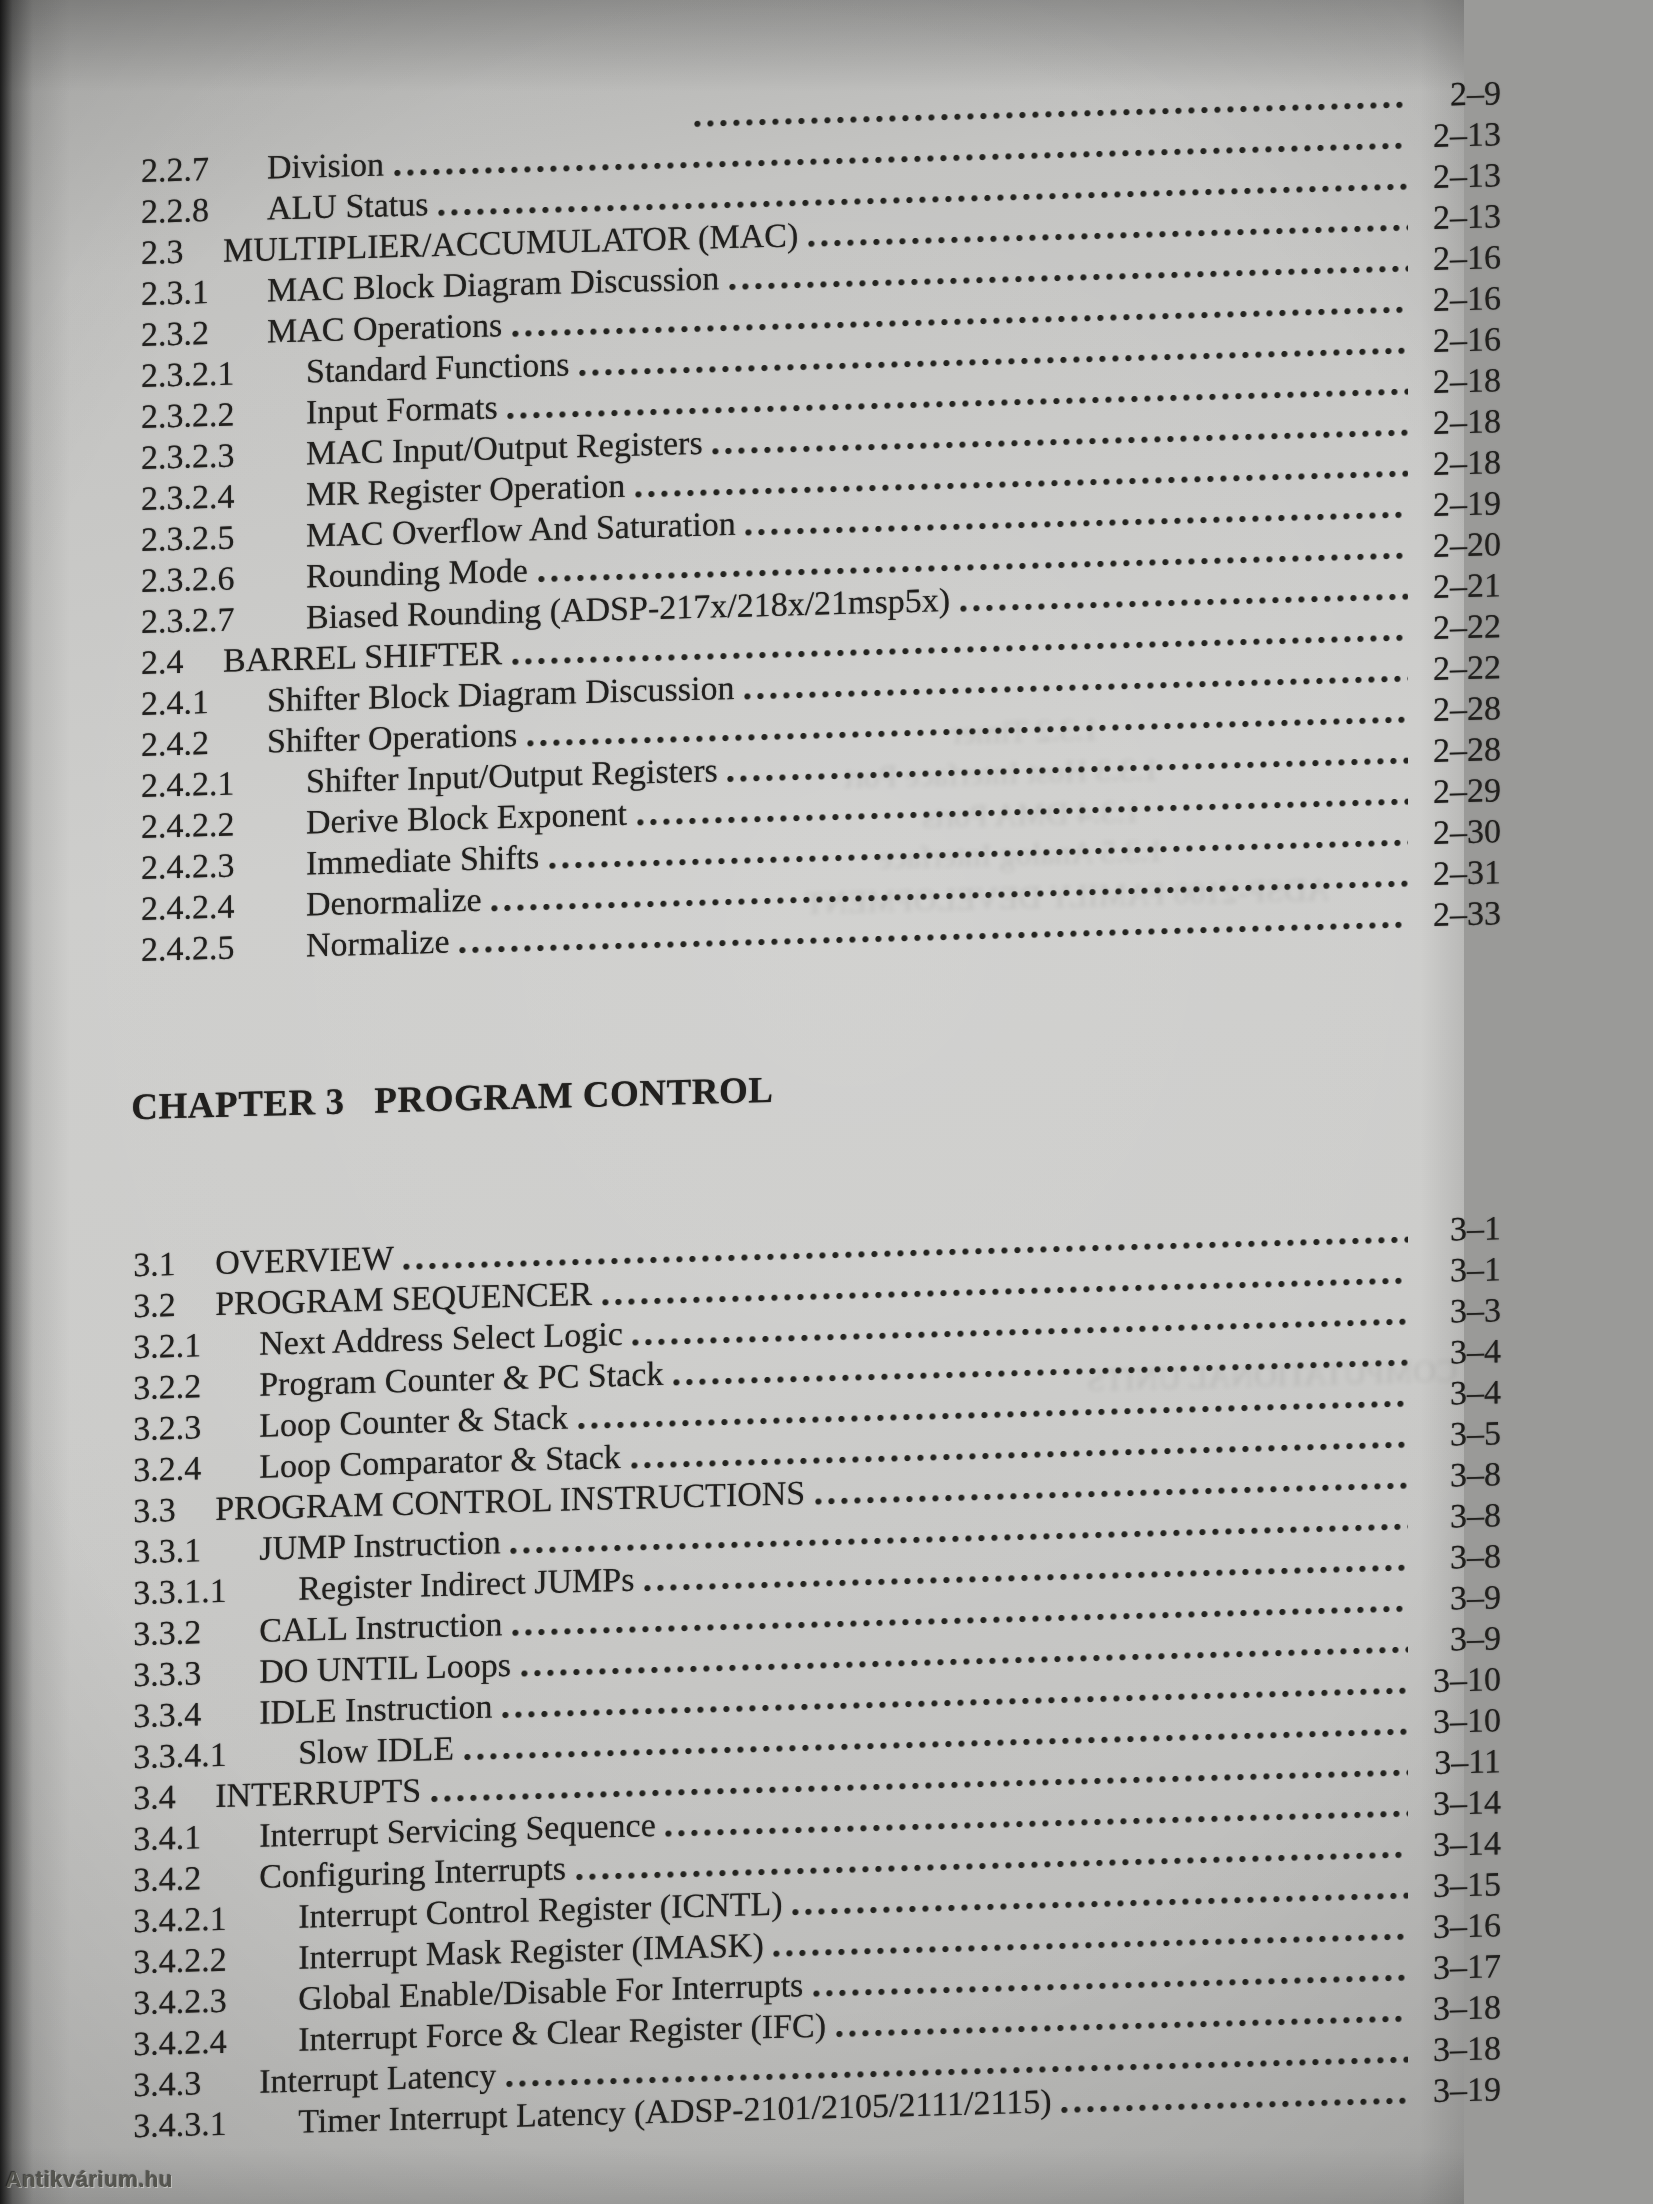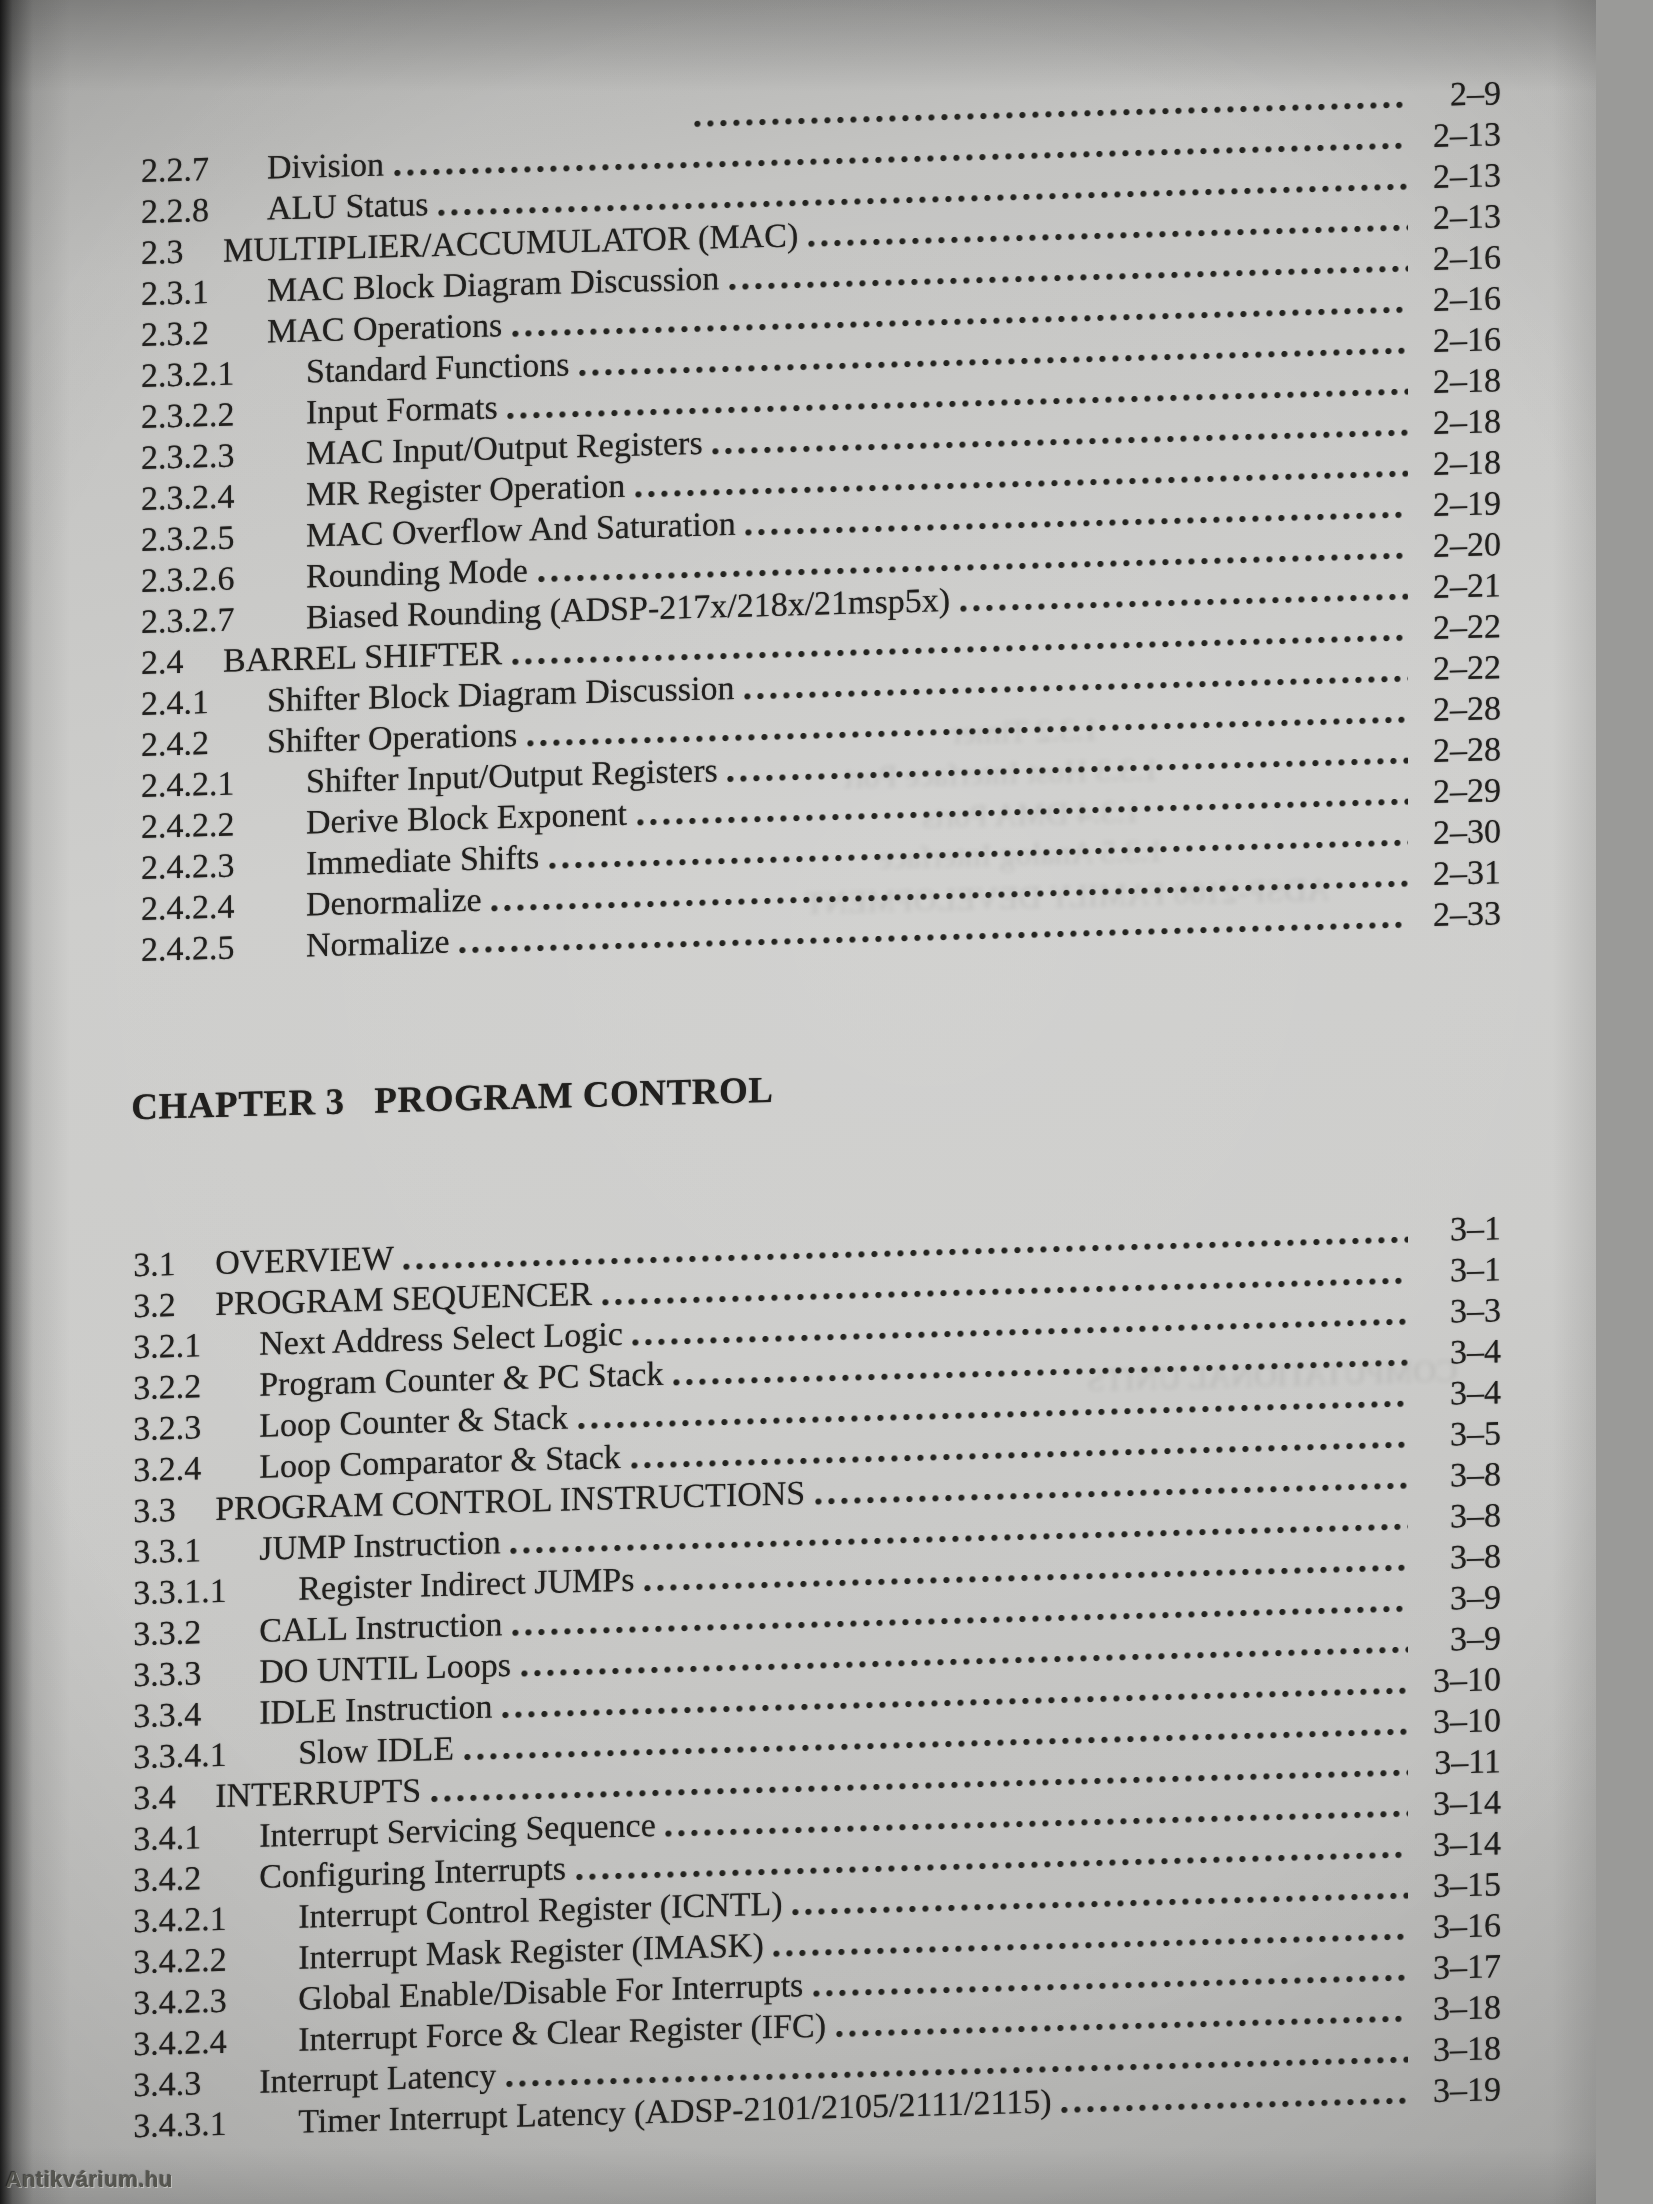--- a/index.html
+++ b/index.html
@@ -1,20 +1,20 @@
 <!DOCTYPE html>
 <html><head>
 <meta charset="utf-8">
 <style>
   html,body{margin:0;padding:0;}
   body{
     width:1654px;height:2205px;overflow:hidden;background:#9a9a98;
   }
   .page{
-    position:relative;width:1596px;height:2205px;
+    position:relative;width:1464px;height:2205px;
     background:
       radial-gradient(ellipse 120% 90% at 58% 42%, rgba(255,255,255,0.10), rgba(0,0,0,0) 60%),
       linear-gradient(172deg,#adadab 0%,#c2c2c0 12%,#cdcdcb 38%,#cbcbc9 60%,#c0c0be 82%,#b2b2b0 100%);
     font-family:"Liberation Serif","DejaVu Serif",serif;
     color:#21201e;
   }
   .vignette{
     position:absolute;inset:0;pointer-events:none;z-index:5;
     background:
       linear-gradient(90deg, rgba(8,8,8,0.88) 0px, rgba(8,8,8,0.40) 12.6px, rgba(8,8,8,0.10) 33px, rgba(0,0,0,0) 70px),

